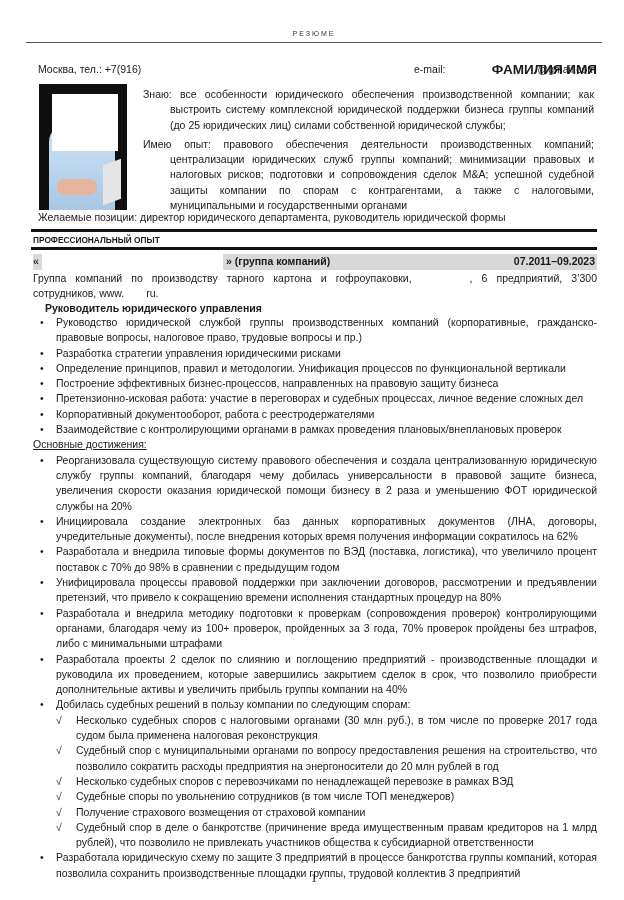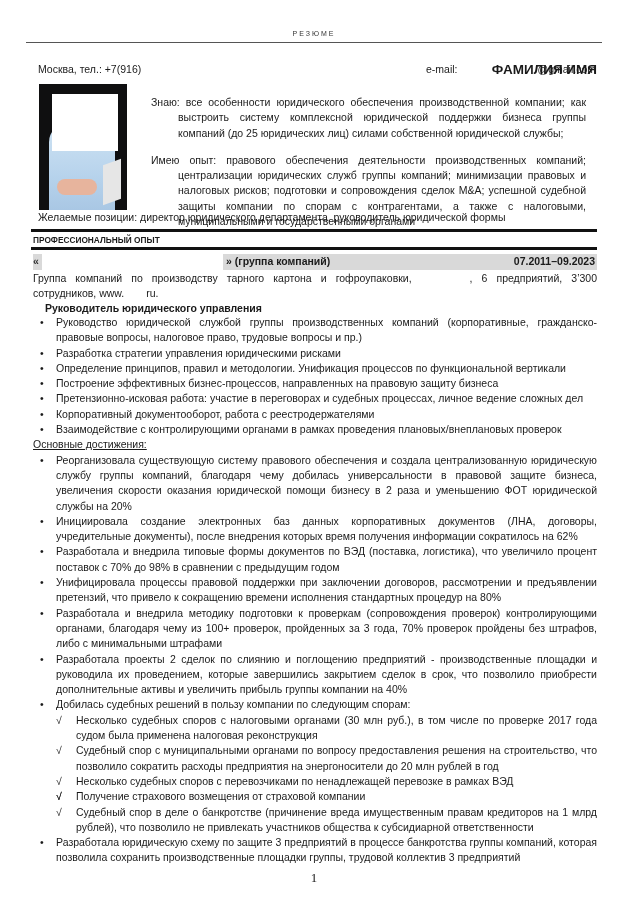--- a/index.html
+++ b/index.html
@@ -6,30 +6,30 @@
   body { width: 624px; height: 900px; position: relative; overflow: hidden;
          font-family: "Liberation Sans", "DejaVu Sans", sans-serif; color: #1a1a1a; }
   .page { position: absolute; left: 31px; top: 0; width: 566px; }
   .doc-label { position: absolute; top: 30px; left: 0; width: 566px; text-align: center;
                font-size: 7px; letter-spacing: 2px; color: #333; }
   .top-rule { position: absolute; top: 42px; left: -5px; width: 576px; height: 1px; background: #555; }
   .name { position: absolute; top: 62px; left: 0; width: 566px; text-align: right;
           font-weight: bold; font-size: 13.5px; }
   .contact-row { position: absolute; top: 63px; left: 7px; width: 555px; font-size: 10.5px; }
   .contact-row .city { position: absolute; left: 0; }
-  .contact-row .email-label { position: absolute; left: 388px; }
+  .contact-row .email-label { position: absolute; left: 376px; }
   .contact-row .email-domain { position: absolute; right: -3px; }
   .photo { position: absolute; top: 84px; left: 8px; width: 88px; height: 126px; background: #0f0f10; overflow: hidden; }
   .photo .body-shape { position: absolute; left: 10px; top: 40px; width: 66px; height: 86px;
           background: linear-gradient(180deg,#cfe3f3 0%,#b7d3ec 60%,#a9c7e4 100%); border-radius: 18px 18px 0 0; }
   .photo .hands { position: absolute; left: 18px; top: 95px; width: 40px; height: 16px; background: #e7b49d; border-radius: 8px; }
   .photo .chair { position: absolute; left: 64px; top: 78px; width: 18px; height: 40px; background: #e6e6e6; transform: skewY(-20deg); }
   .photo .face-block { position: absolute; left: 13px; top: 10px; width: 66px; height: 57px; background: #ffffff; }
   .summary { position: absolute; top: 83px; left: 108px; width: 459px; font-size: 10.5px; line-height: 15.3px; text-align: justify; }
-  .summary p { margin: 12px; padding-left: 27px; text-indent: -27px; }
+  .summary p { margin: 4px; padding-left: 27px; text-indent: -27px; }
   .desired { position: absolute; top: 211px; left: 7px; width: 560px; font-size: 10.5px; }
   .thick-rule { position: absolute; left: 0; width: 566px; height: 3px; background: #111; }
   .section-title { position: absolute; top: 235px; left: 2px; font-size: 8.3px; font-weight: bold; text-align: center; }
   .job-band { position: absolute; top: 254px; left: 2px; width: 564px; height: 16px; background: #d9d9d9; font-size: 10.5px; font-weight: bold; }
   .job-band .lq { position: absolute; left: 0; top: 1px; color: #333; }
   .job-band .blank { position: absolute; left: 9px; top: 0; width: 181px; height: 16px; background: #ffffff; }
   .job-band .group { position: absolute; left: 193px; top: 1px; text-align: right; }
   .job-band .dates { position: absolute; right: 2px; top: 1px; }
   .company-desc { position: absolute; top: 271px; left: 2px; width: 564px; font-size: 10.5px; line-height: 15.3px; text-align: justify; }
   .company-desc .spacer { display: inline-block; width: 58px; }
@@ -111,21 +111,21 @@
         <li><span class="dot">•</span><span>Разработала проекты 2 сделок по слиянию и поглощению предприятий - производственные площадки и руководила их проведением, которые завершились закрытием сделок в срок, что позволило приобрести дополнительные активы и увеличить прибыль группы компании на 40%</span></li>
       </ul>
     <ul class="bul">
       <li>
         <span class="dot">•</span>
         <span>Добилась судебных решений в пользу компании по следующим спорам:</span>
         <ul class="checks" id="court-cases">
             <li><span class="chk">√</span><span>Несколько судебных споров с налоговыми органами (30 млн руб.), в том числе по проверке 2017 года судом была применена налоговая реконструкция</span></li>
             <li><span class="chk">√</span><span>Судебный спор с муниципальными органами по вопросу предоставления решения на строительство, что позволило сократить расходы предприятия на энергоносители до 20 млн рублей в год</span></li>
             <li><span class="chk">√</span><span>Несколько судебных споров с перевозчиками по ненадлежащей перевозке в рамках ВЭД</span></li>
-            <li><span class="chk">√</span></li>
+            <li><span class="chk">√</span><span>Судебные споры по увольнению сотрудников (в том числе ТОП менеджеров)</span></li>
             <li><span class="chk">√</span><span>Получение страхового возмещения от страховой компании</span></li>
             <li><span class="chk">√</span><span>Судебный спор в деле о банкротстве (причинение вреда имущественным правам кредиторов на 1 млрд рублей), что позволило не привлекать участников общества к субсидиарной ответственности</span></li>
           </ul>
       </li>
       <li>
         <span class="dot">•</span>
         <span>Разработала юридическую схему по защите 3 предприятий в процессе банкротства группы компаний, которая позволила сохранить производственные площадки группы, трудовой коллектив 3 предприятий</span>
       </li>
     </ul>
   </div>

